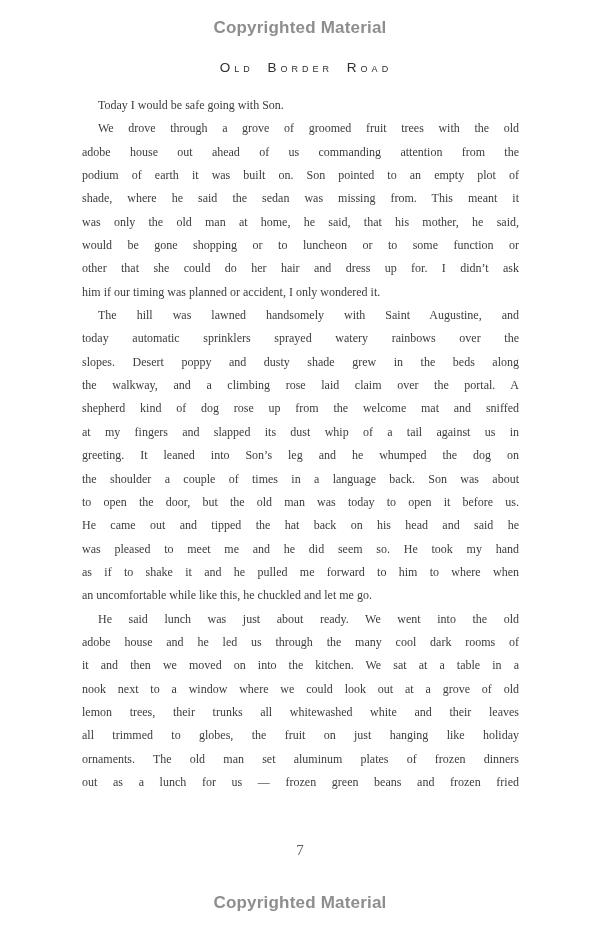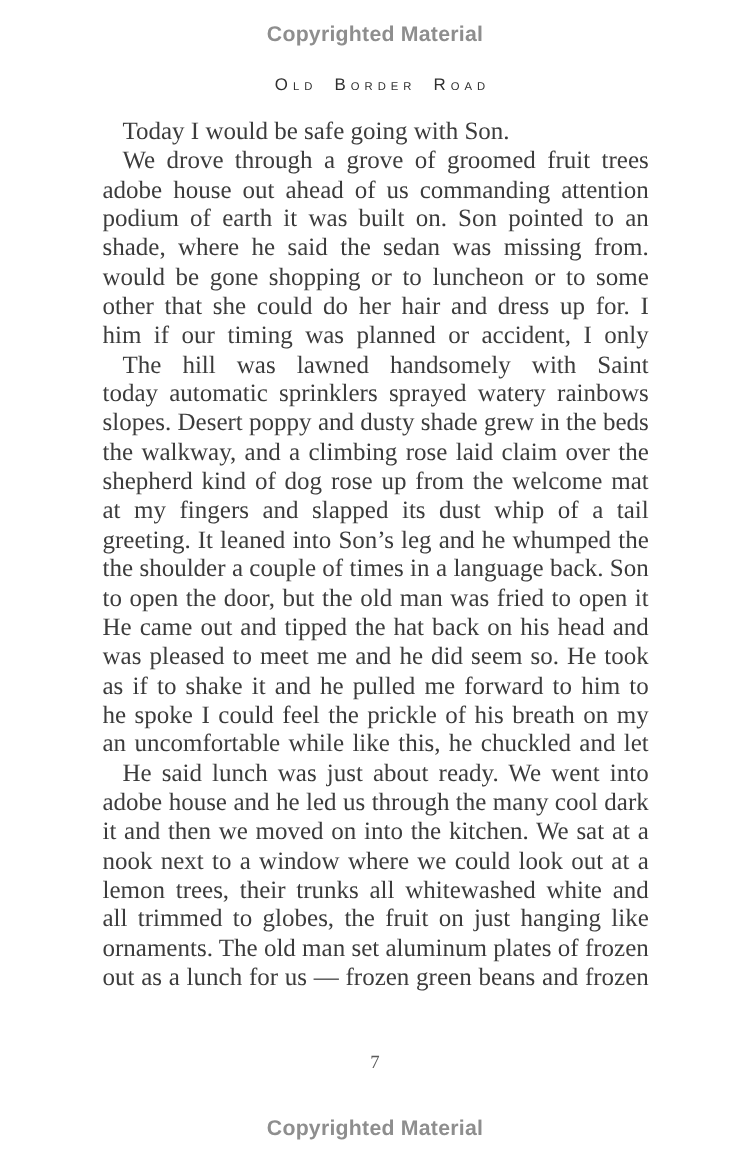--- a/index.html
+++ b/index.html
@@ -46,21 +46,21 @@
     word-spacing: 6px;
     color: var(--header-color);
   }
 
   .body-text {
     position: absolute;
     top: 94px;
     left: 82px;
     width: 437px;
     font-family: "Liberation Serif", "DejaVu Serif", serif;
-    font-size: 20px;
+    font-size: 12px;
     line-height: 23.35px;
     color: var(--text-color);
   }
 
   .paragraph { }
 
   .line {
     text-align: justify;
     text-align-last: justify;
     overflow: hidden;
@@ -90,38 +90,38 @@
 
   <div class="body-text" id="body-text">
       <div class="paragraph">
         <div class="line indent para-end">Today I would be safe going with Son.</div>
       </div>
       <div class="paragraph">
         <div class="line indent">We drove through a grove of groomed fruit trees with the old</div>
         <div class="line">adobe house out ahead of us commanding attention from the</div>
         <div class="line">podium of earth it was built on. Son pointed to an empty plot of</div>
         <div class="line">shade, where he said the sedan was missing from. This meant it</div>
+        <div class="line">was only the old man at home, he said, that his mother, he said,</div>
         <div class="line">would be gone shopping or to luncheon or to some function or</div>
         <div class="line">other that she could do her hair and dress up for. I didn’t ask</div>
         <div class="line para-end">him if our timing was planned or accident, I only wondered it.</div>
       </div>
       <div class="paragraph">
         <div class="line indent">The hill was lawned handsomely with Saint Augustine, and</div>
         <div class="line">today automatic sprinklers sprayed watery rainbows over the</div>
         <div class="line">slopes. Desert poppy and dusty shade grew in the beds along</div>
         <div class="line">the walkway, and a climbing rose laid claim over the portal. A</div>
         <div class="line">shepherd kind of dog rose up from the welcome mat and sniffed</div>
         <div class="line">at my fingers and slapped its dust whip of a tail against us in</div>
         <div class="line">greeting. It leaned into Son’s leg and he whumped the dog on</div>
         <div class="line">the shoulder a couple of times in a language back. Son was about</div>
-        <div class="line">to open the door, but the old man was fried to open it before us.</div>
+        <div class="line">to open the door, but the old man was today to open it before us.</div>
         <div class="line">He came out and tipped the hat back on his head and said he</div>
         <div class="line">was pleased to meet me and he did seem so. He took my hand</div>
         <div class="line">as if to shake it and he pulled me forward to him to where when</div>
-        <div class="line">he spoke I could feel the prickle of his breath on my face. After</div>
         <div class="line para-end">an uncomfortable while like this, he chuckled and let me go.</div>
       </div>
       <div class="paragraph">
         <div class="line indent">He said lunch was just about ready. We went into the old</div>
         <div class="line">adobe house and he led us through the many cool dark rooms of</div>
         <div class="line">it and then we moved on into the kitchen. We sat at a table in a</div>
         <div class="line">nook next to a window where we could look out at a grove of old</div>
         <div class="line">lemon trees, their trunks all whitewashed white and their leaves</div>
         <div class="line">all trimmed to globes, the fruit on just hanging like holiday</div>
         <div class="line">ornaments. The old man set aluminum plates of frozen dinners</div>

